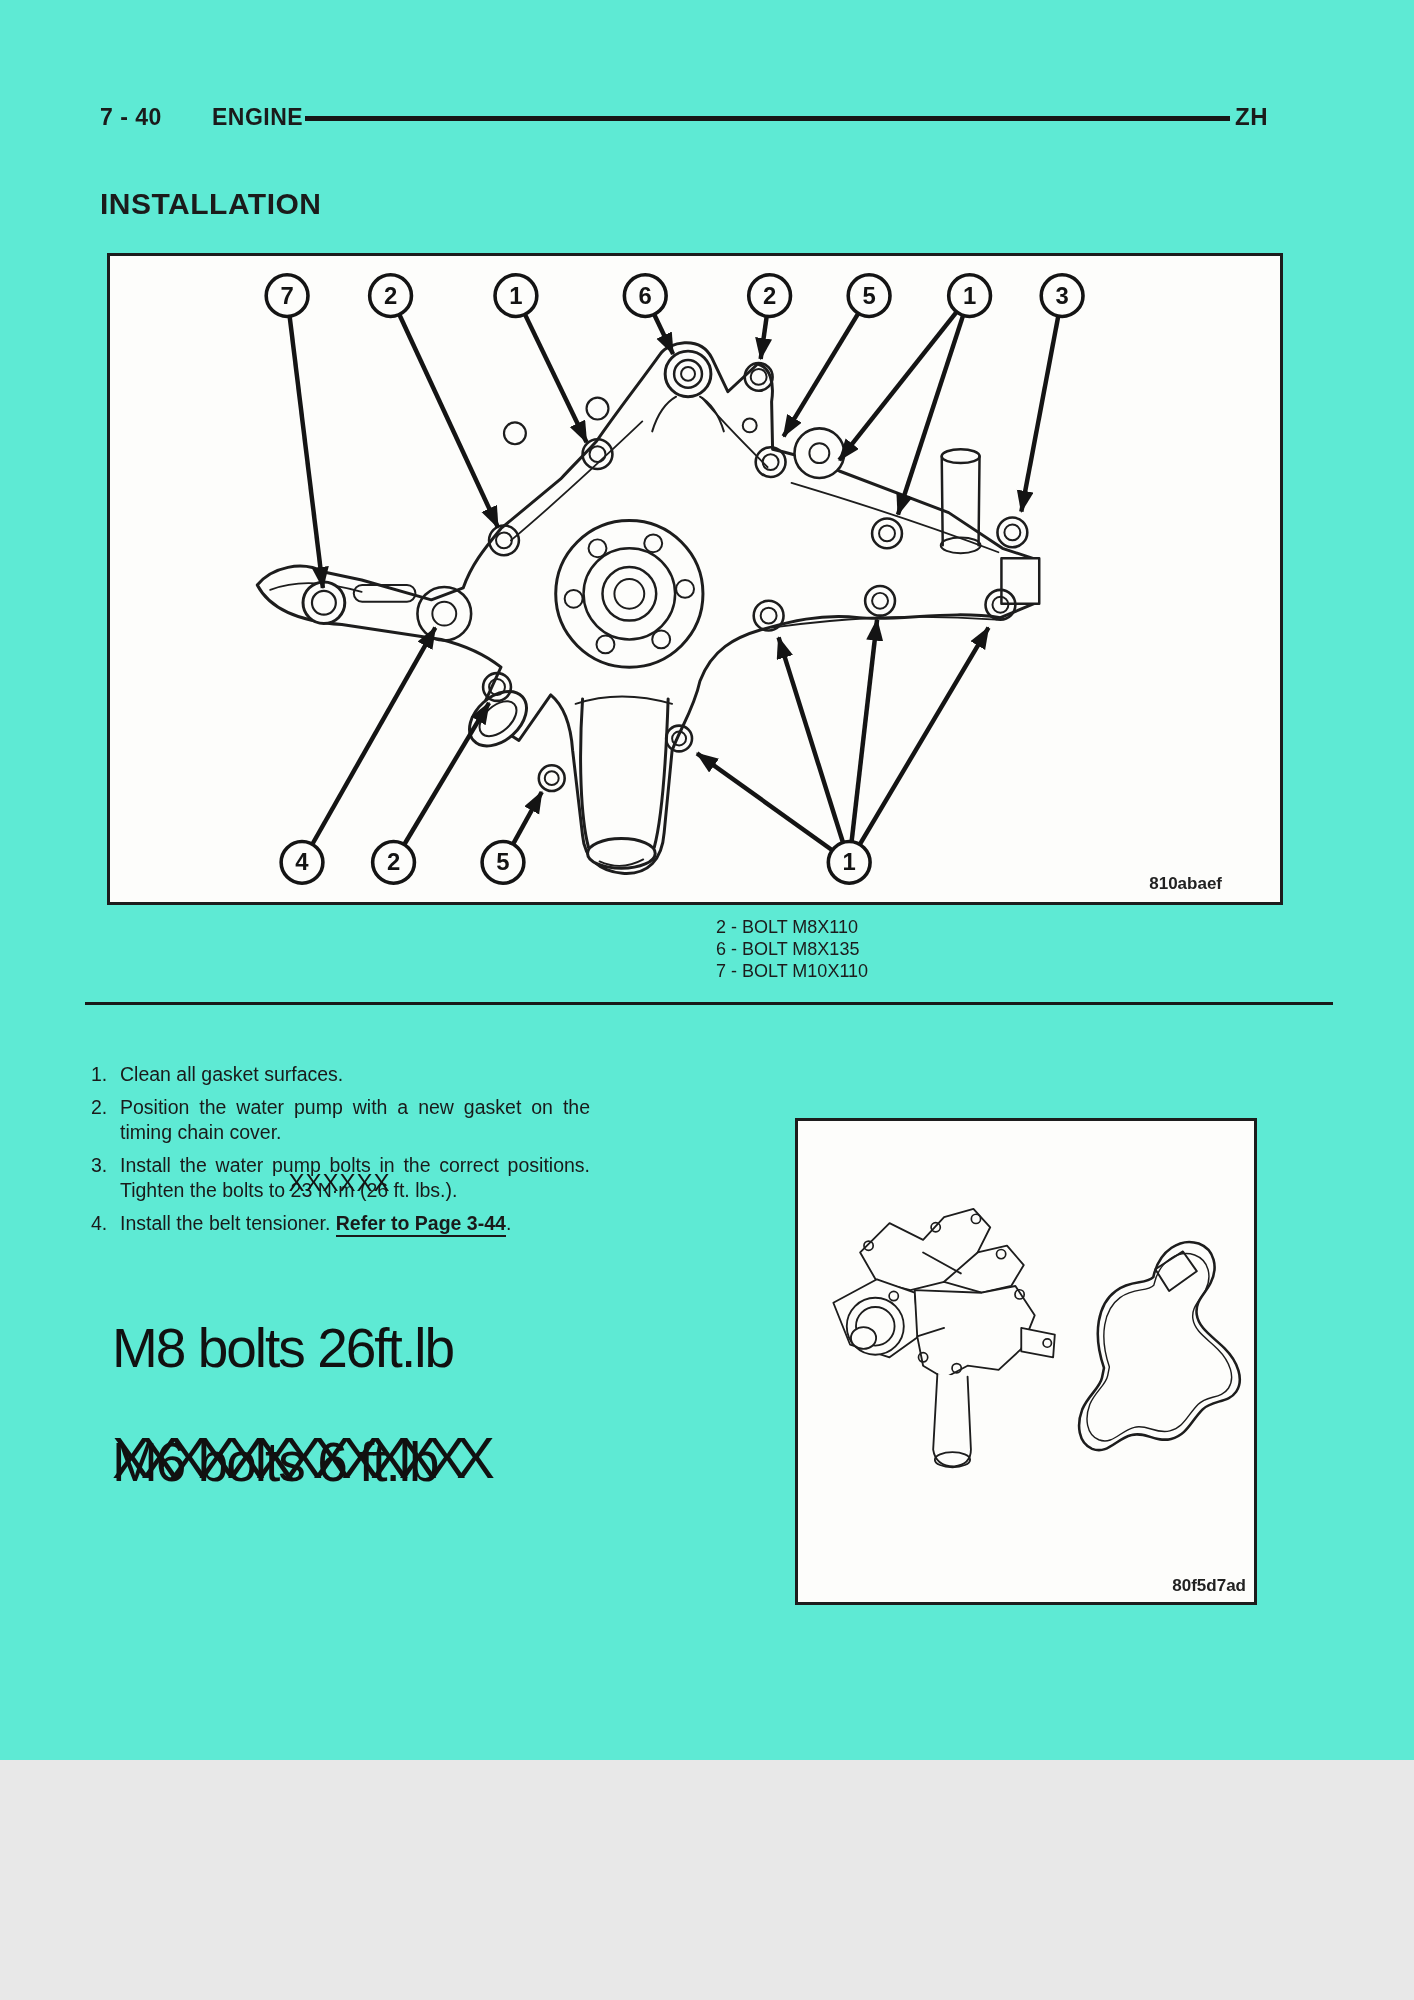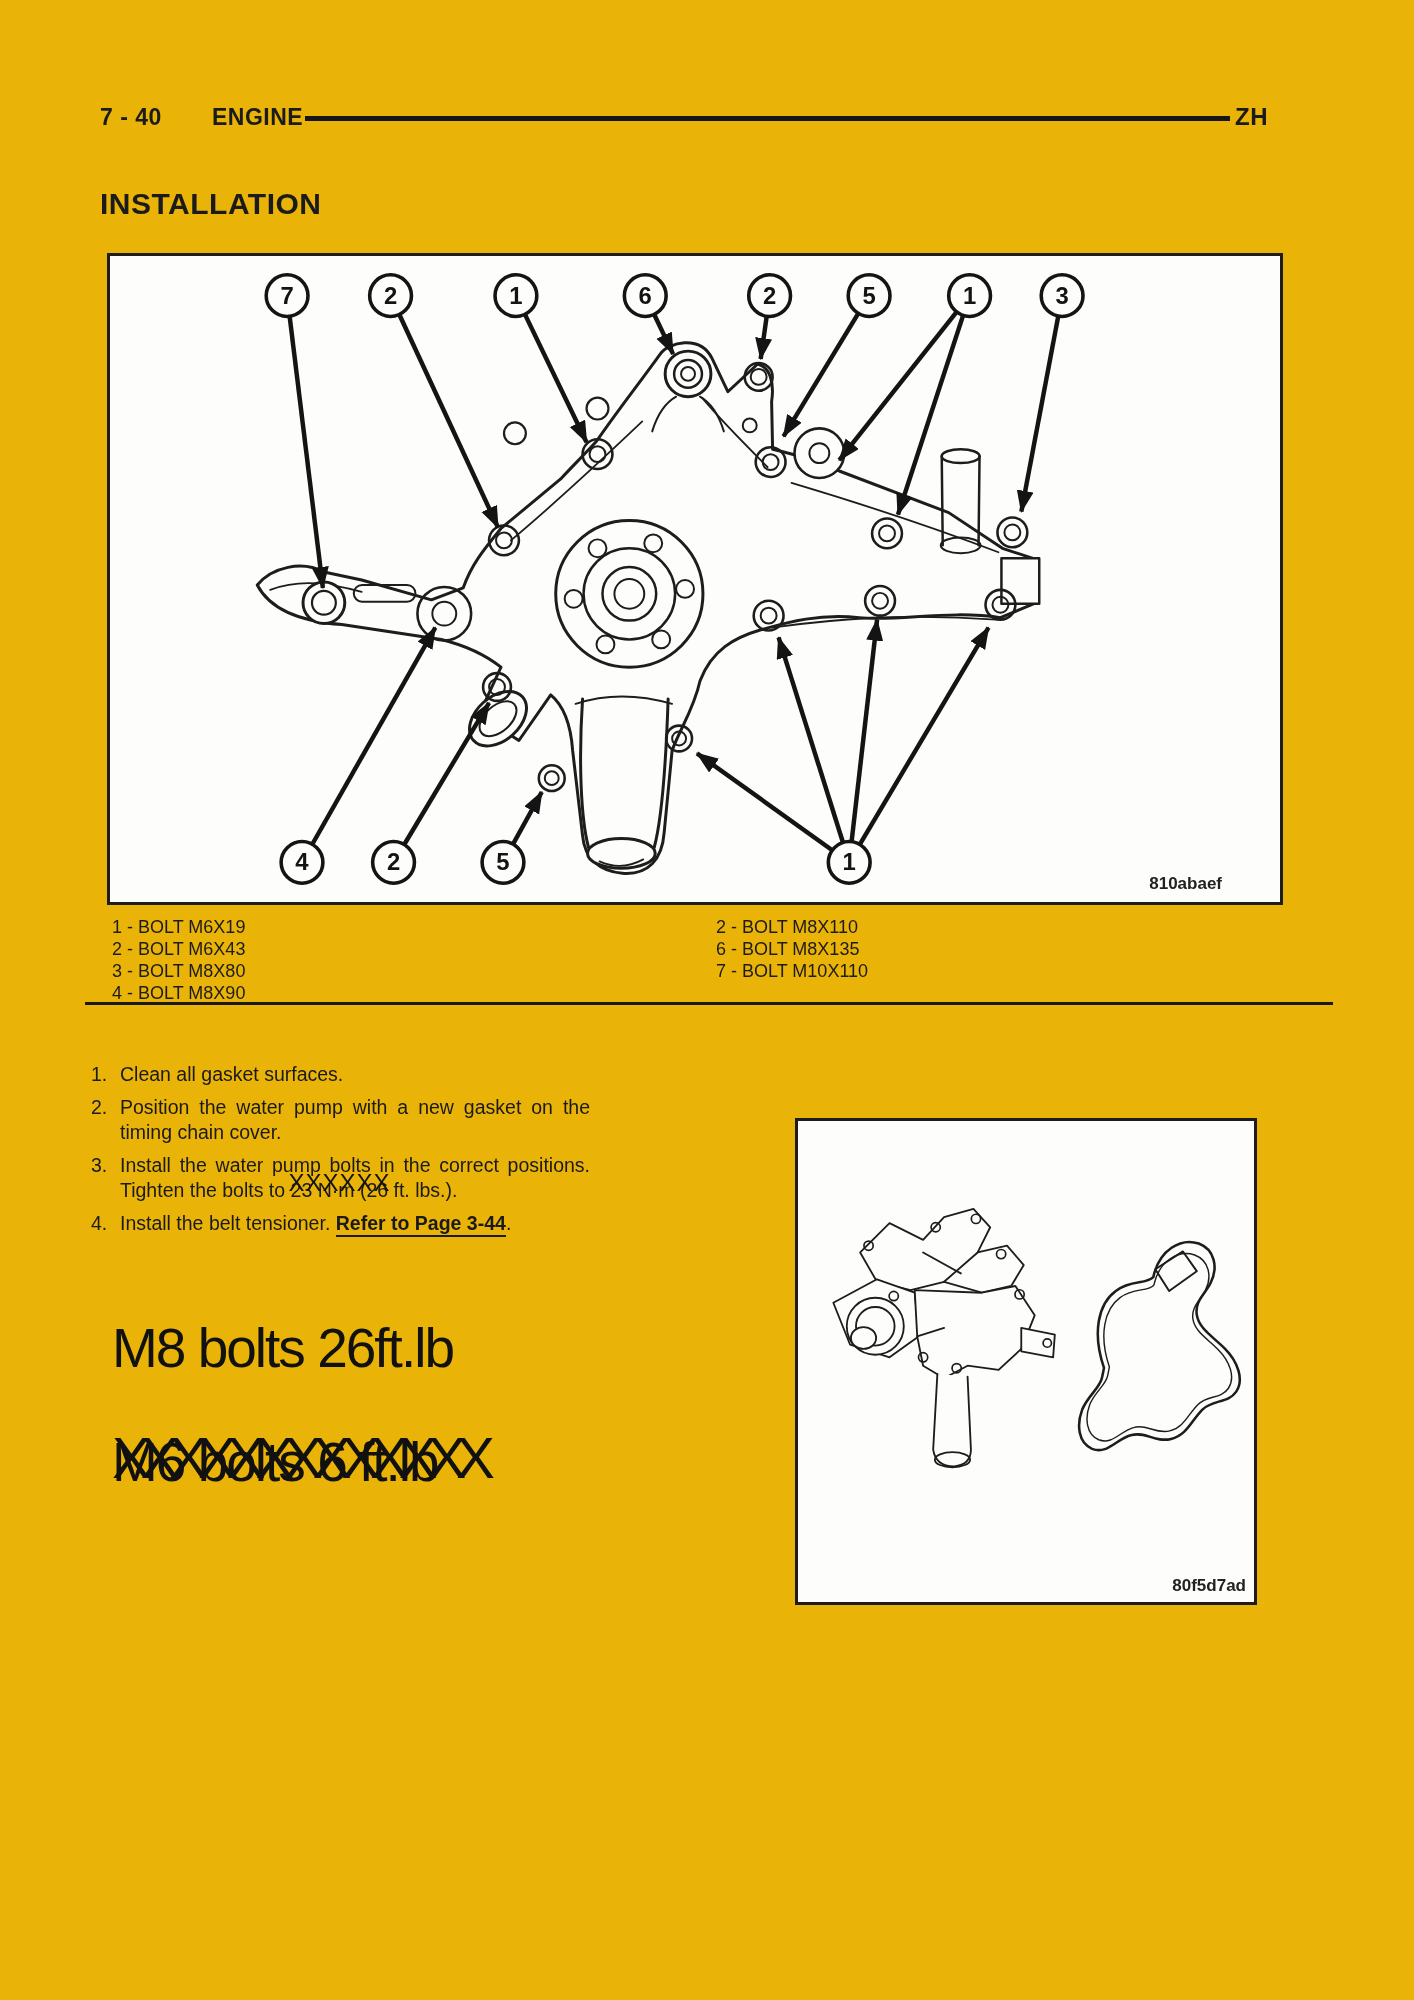--- a/index.html
+++ b/index.html
@@ -1,16 +1,16 @@
 <!DOCTYPE html>
 <html><head>
 <meta charset="utf-8">
 <style>
   html,body{margin:0;padding:0;background:#e8e8e8;}
-  .page{position:relative;width:1414px;height:2000px;background:#eab308;
+  .page{position:relative;width:1414px;height:1760px;background:#5eead4;
         font-family:"Liberation Sans",sans-serif;color:#1b1b1b;overflow:hidden;}
   .abs{position:absolute;}
   .hdr-txt{font-size:23px;font-weight:bold;letter-spacing:.5px;}
   .hdr-line{background:#161616;height:5px;}
   .pg-title{font-size:30px;font-weight:bold;letter-spacing:.5px;}
   .figbox{border:3px solid #1d1d1d;box-sizing:border-box;background:#fdfdfb;}
   .figid{font-size:17px;font-weight:bold;color:#222;}
   .legend{font-size:18px;line-height:22px;color:#1c1c1c;}
   .legend div{white-space:pre;}
   .rule{background:#1a1a1a;height:3px;}
@@ -189,26 +189,20 @@
           <text x="392" y="873" text-anchor="middle" font-size="24" font-weight="bold" fill="#141414" font-family="&quot;Liberation Sans&quot;,sans-serif">2</text>
           <circle cx="502" cy="865" r="21" fill="#fdfdfb" stroke="#141414" stroke-width="3.6"></circle>
           <text x="502" y="873" text-anchor="middle" font-size="24" font-weight="bold" fill="#141414" font-family="&quot;Liberation Sans&quot;,sans-serif">5</text>
           <circle cx="850" cy="865" r="21" fill="#fdfdfb" stroke="#141414" stroke-width="3.6"></circle>
           <text x="850" y="873" text-anchor="middle" font-size="24" font-weight="bold" fill="#141414" font-family="&quot;Liberation Sans&quot;,sans-serif">1</text>
         </g>
     </svg>
     <div class="abs figid" style="right:58px;bottom:8px;">810abaef</div>
   </div>
 
-  <div class="abs legend" style="left:112px;top:916px;">
-    <div>1 - BOLT M6X19</div>
-    <div>2 - BOLT M6X43</div>
-    <div>3 - BOLT M8X80</div>
-    <div>4 - BOLT M8X90</div>
-  </div>
   <div class="abs legend" style="left:716px;top:916px;">
     <div>2 - BOLT M8X110</div>
     <div>6 - BOLT M8X135</div>
     <div>7 - BOLT M10X110</div>
   </div>
   <div class="abs rule" style="left:85px;top:1002px;width:1248px;"></div>
 
   <div class="abs steps" style="left:91px;top:1062px;width:505px;">
     <div class="step">
       <span class="num">1.</span>

